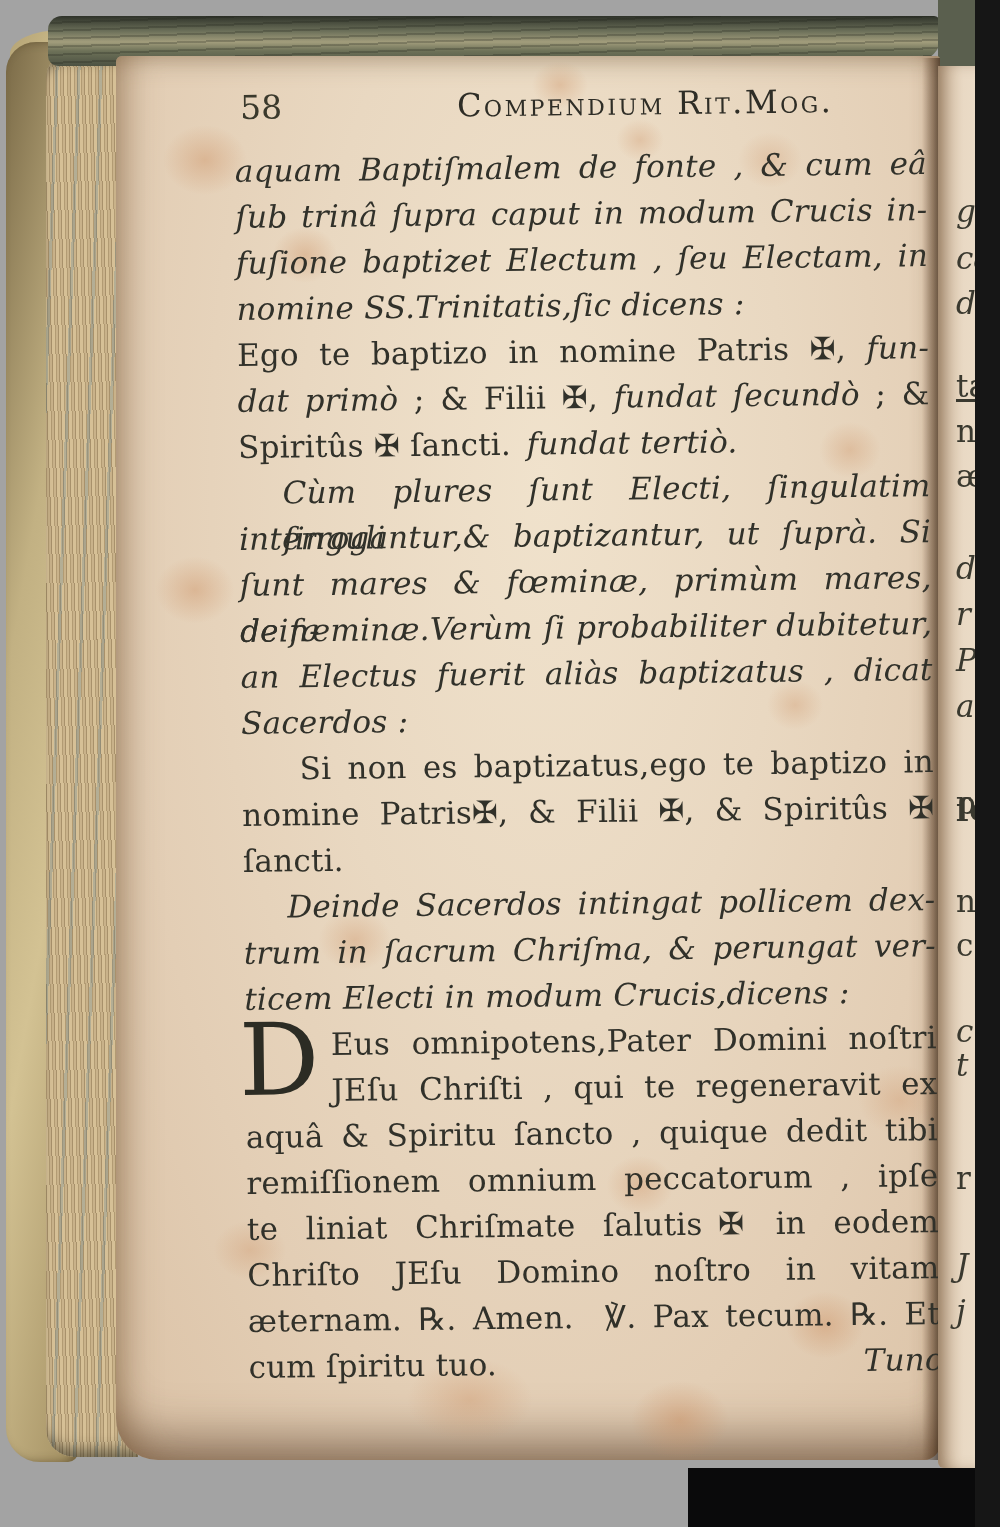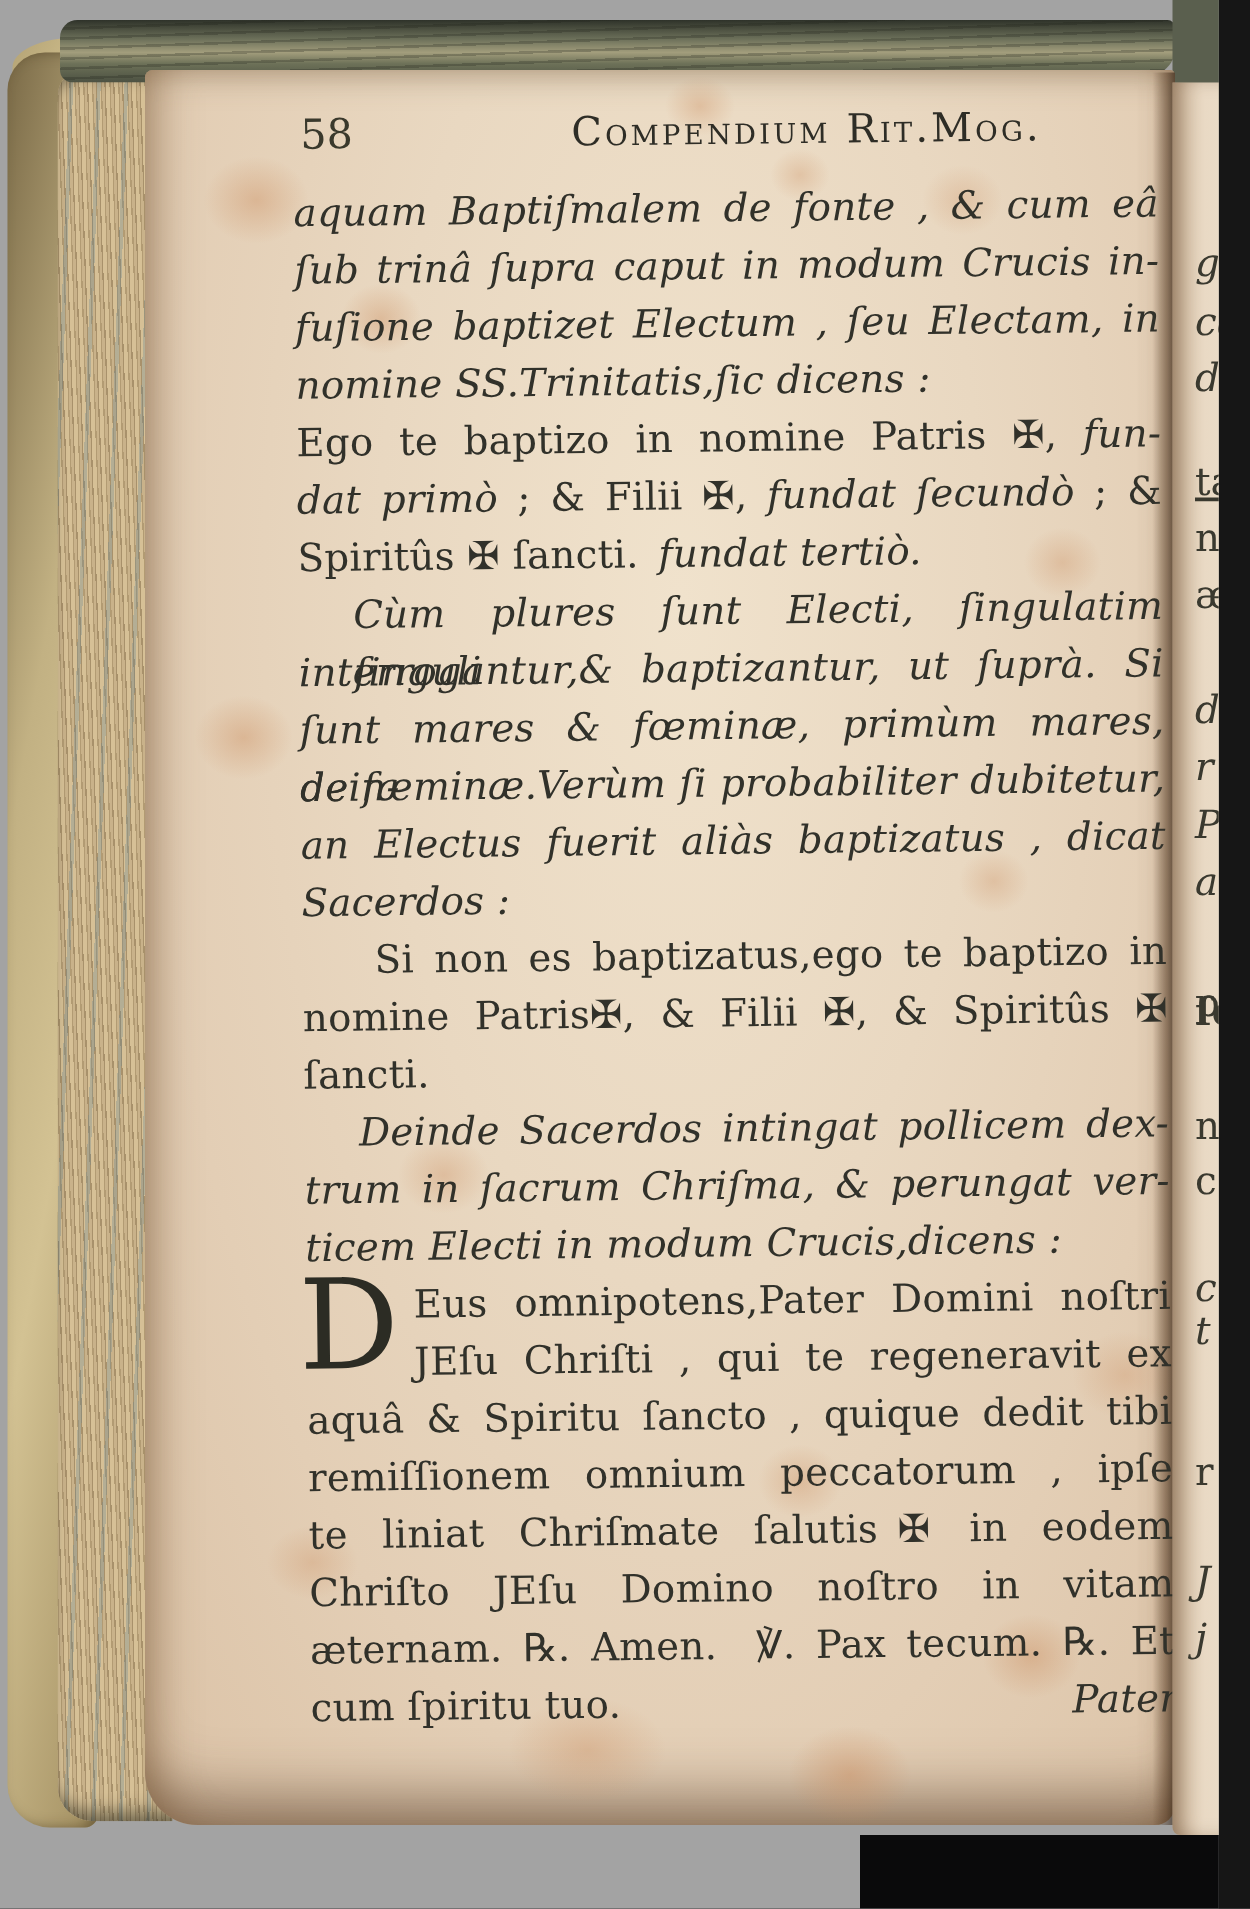--- a/index.html
+++ b/index.html
@@ -131,21 +131,21 @@
         <div class="line just ind1"><span class="i">Deinde Sacerdos intingat pollicem dex-</span></div>
         <div class="line just"><span class="i">trum in ſacrum Chriſma, &amp; perungat ver-</span></div>
         <div class="line"><span class="i">ticem Electi in modum Crucis,dicens :</span></div>
         <div class="line just dc"><span class="r">Eus omnipotens,Pater Domini noſtri</span></div>
         <div class="line just dc"><span class="r">JEſu Chriſti , qui te regeneravit ex</span></div>
         <div class="line just"><span class="r">aquâ &amp; Spiritu ſancto , quique dedit tibi</span></div>
         <div class="line just"><span class="r">remiſſionem omnium peccatorum , ipſe</span></div>
         <div class="line just"><span class="r">te liniat Chriſmate ſalutis ✠ in eodem</span></div>
         <div class="line just"><span class="r">Chriſto JEſu Domino noſtro in vitam</span></div>
         <div class="line just"><span class="r">æternam. ℞. Amen. ℣. Pax tecum. ℞. Et</span></div>
-        <div class="line catchline"><span class="r">cum ſpiritu tuo.</span><span class="catchword">Pater</span></div>
+        <div class="line catchline"><span class="r">cum ſpiritu tuo.</span><span class="catchword">Tunc</span></div>
       </div>
     <div id="dropcap">D</div>
   </div>
 
   <div id="facing-page">
       <span class="i" style="top: 127px;">g</span>
       <span class="i" style="top: 174px;">ca</span>
       <span class="i" style="top: 219px; text-align: center;">di</span>
       <span class="r" style="top: 302px; text-decoration: underline;">ta</span>
       <span class="r" style="top: 347px;">n</span>

